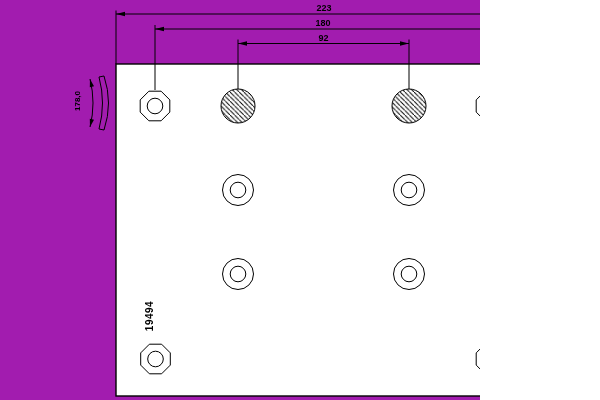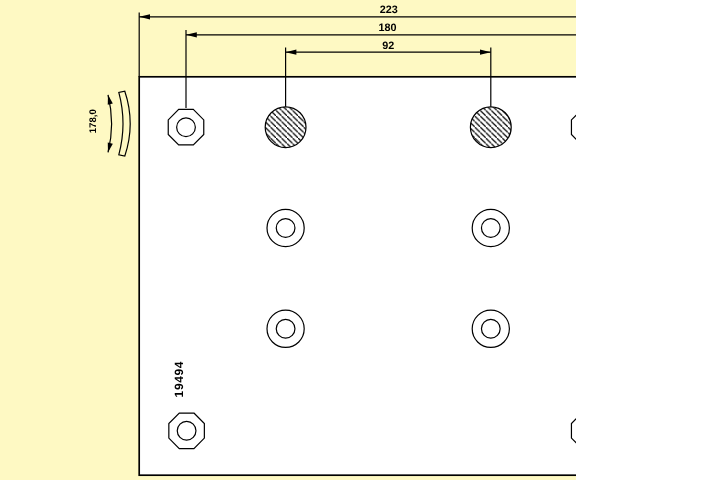--- a/index.html
+++ b/index.html
@@ -1,19 +1,19 @@
 <!DOCTYPE html>
 <html><head>
 <meta charset="utf-8">
 <style>
   html, body { margin: 0; padding: 0; background: #ffffff; }
   .canvas {
     position: relative;
     width: 480px; height: 400px;
-    background: #fef9c3;
+    background: #a21caf;
     overflow: hidden;
     font-family: "Liberation Sans", sans-serif;
   }
   svg text {
     font-family: "Liberation Sans", "DejaVu Sans", sans-serif;
     font-weight: bold;
     fill: #000000;
   }
   .dim-label { font-size: 9px; }
   .part-label { font-size: 10px; letter-spacing: 0.5px; }

